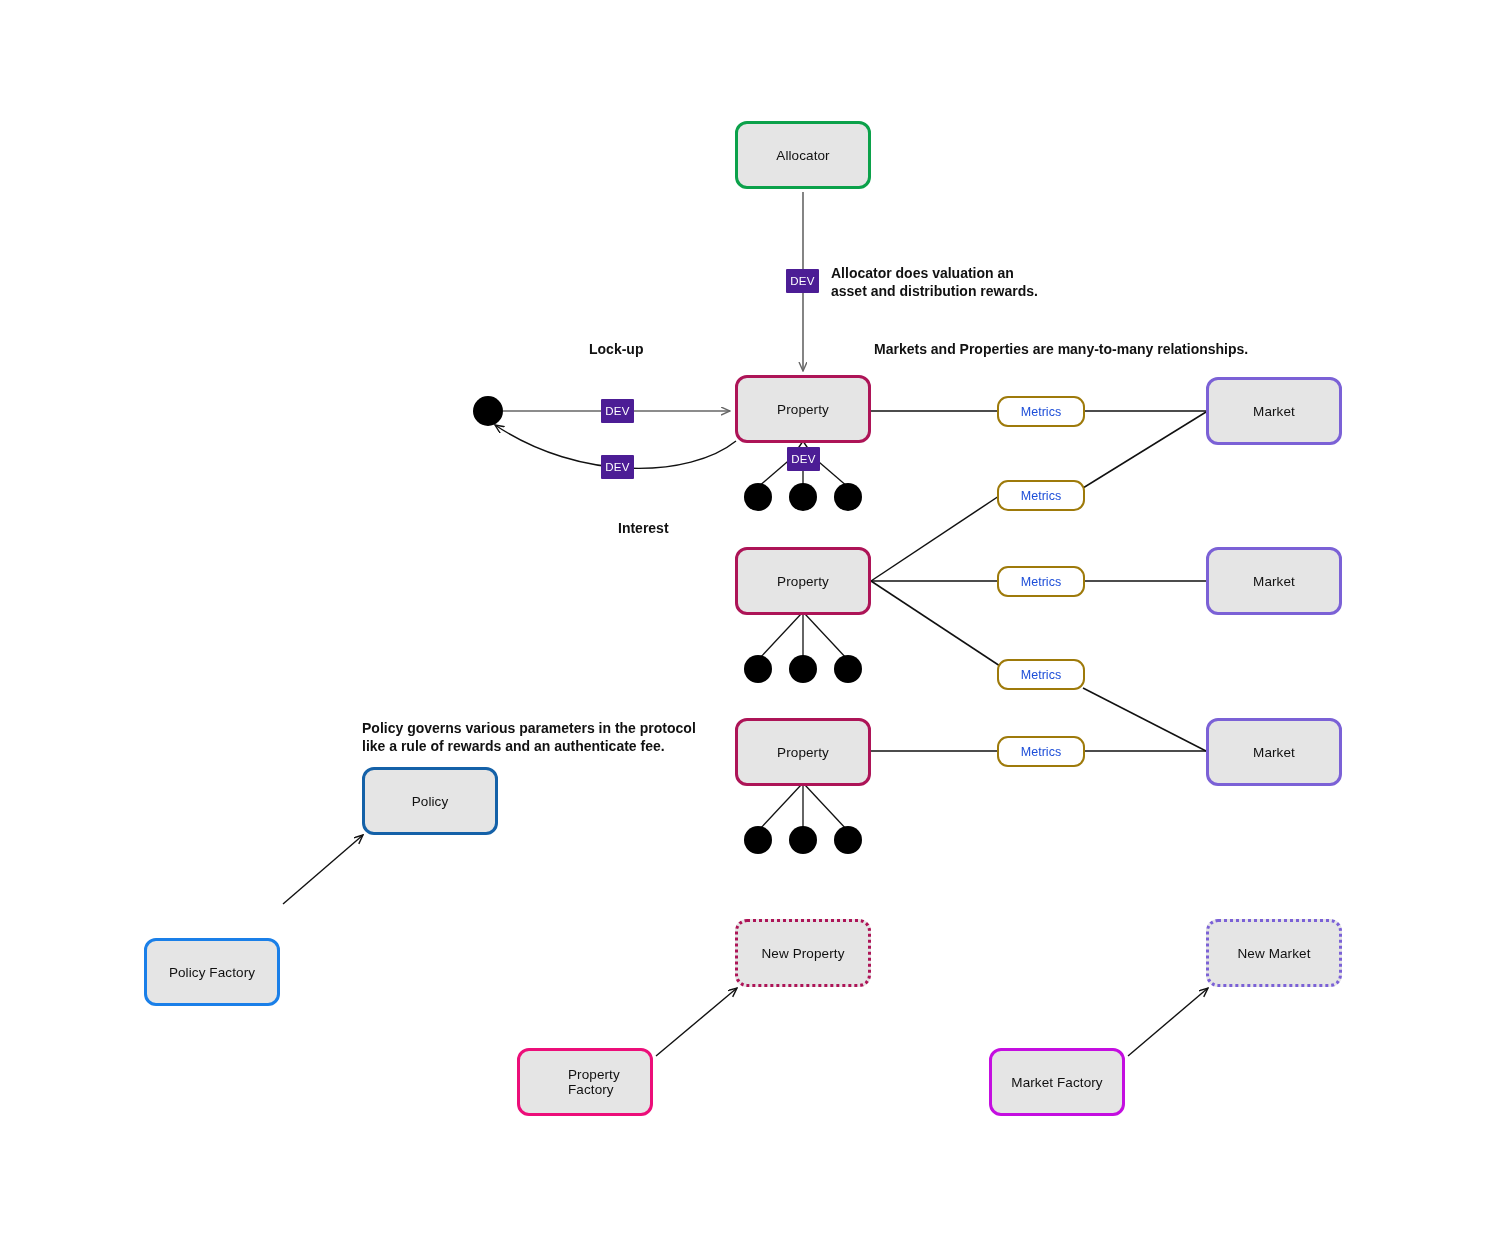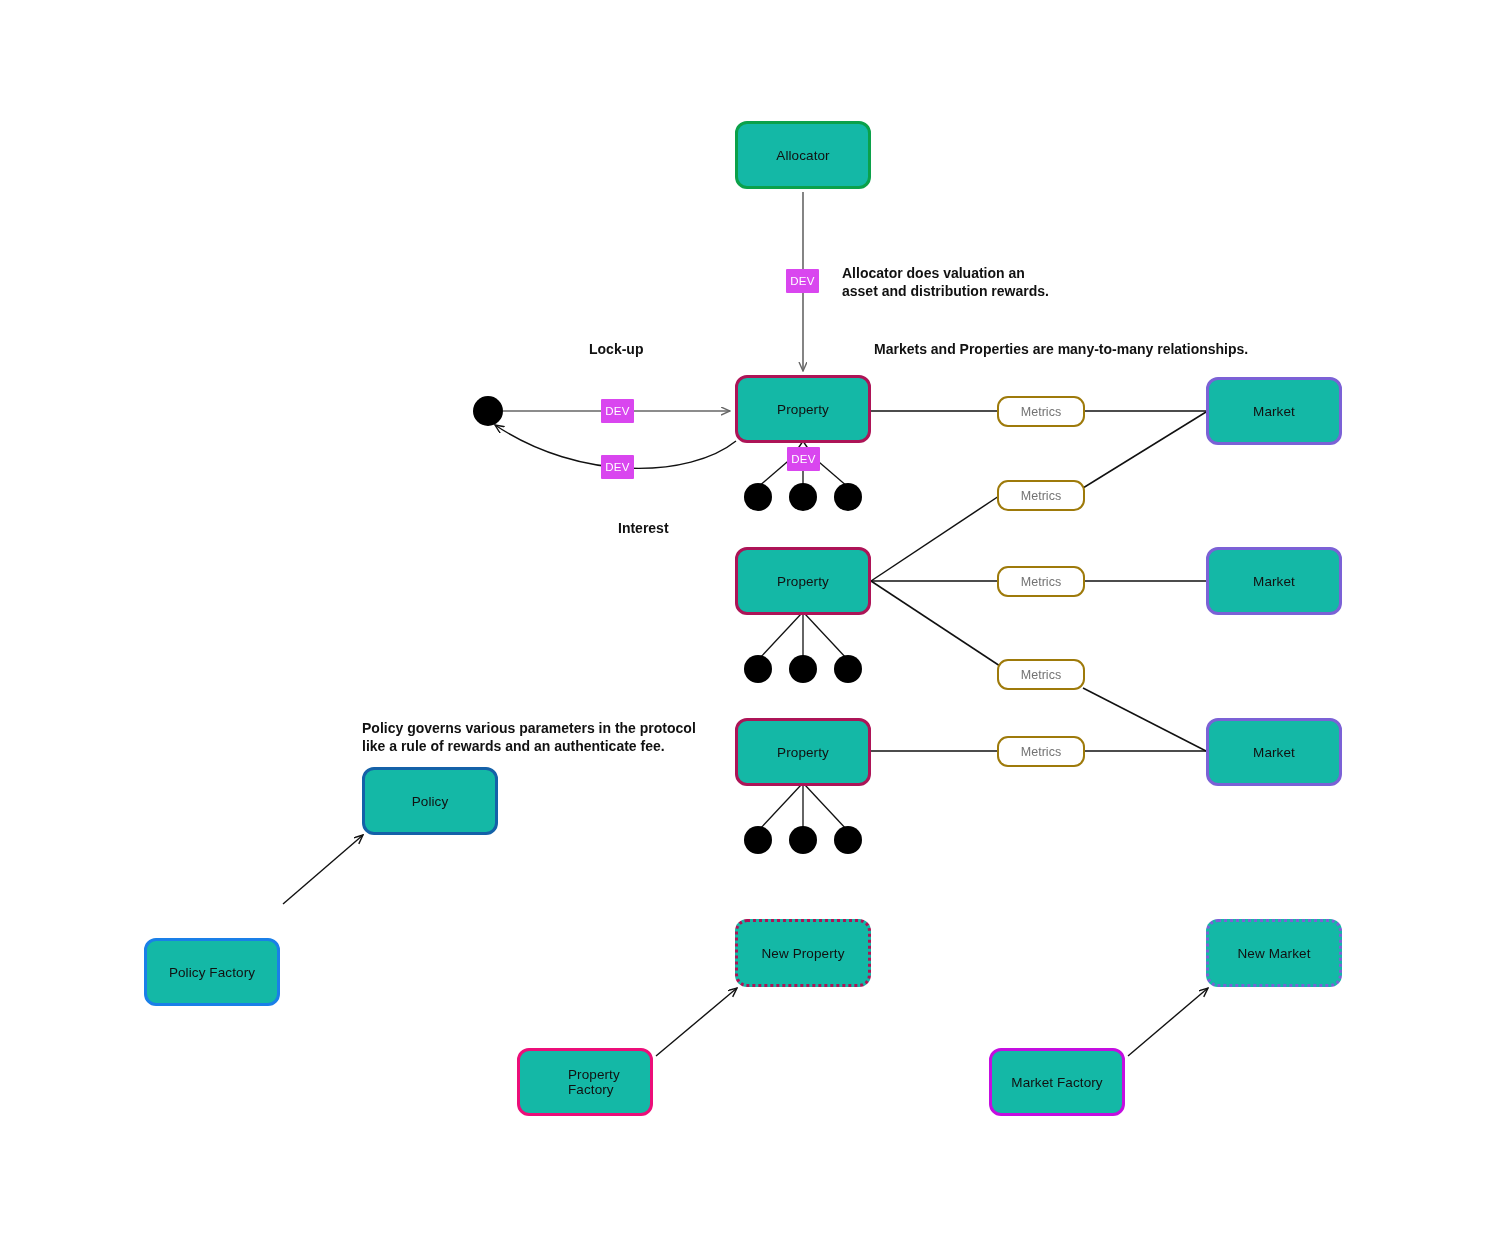--- a/index.html
+++ b/index.html
@@ -22,21 +22,21 @@
     position: absolute;
     left: 0;
     top: 0;
     width: 1487px;
     height: 1238px;
     pointer-events: none;
   }
   .node {
     position: absolute;
     box-sizing: border-box;
-    background: #14b8a6;
+    background: #e5e5e5;
     display: flex;
     align-items: center;
     justify-content: center;
     border-style: solid;
     color: #111111;
     letter-spacing: 0.1px;
   }
   .node-lg {
     border-width: 3px;
     border-radius: 12px;
@@ -53,26 +53,26 @@
     box-sizing: border-box;
     background: #ffffff;
     border: 2.5px solid #9e7a0a;
     border-radius: 11px;
     width: 88px;
     height: 31px;
     display: flex;
     align-items: center;
     justify-content: center;
     font-size: 12.5px;
-    color: #737373;
+    color: #1d4ed8;
   }
   .dev-badge {
     position: absolute;
     box-sizing: border-box;
-    background: #d946ef;
+    background: #4c1d95;
     color: #ffffff;
     font-size: 11.5px;
     width: 33px;
     height: 24px;
     display: flex;
     align-items: center;
     justify-content: center;
     border-radius: 1px;
     letter-spacing: 0.3px;
   }
@@ -250,19 +250,19 @@
   <div class="dot" style="left:789px; top:655px;"></div>
   <div class="dot" style="left:834px; top:655px;"></div>
 
   <div class="dot" style="left:744px; top:826px;"></div>
   <div class="dot" style="left:789px; top:826px;"></div>
   <div class="dot" style="left:834px; top:826px;"></div>
 
   <div class="label-bold" style="left:589px; top:341px;">Lock-up</div>
   <div class="label-bold" style="left:590px; top:520px;padding-left:28px;">Interest</div>
 
-  <div class="anno" style="left:831px; top:264px;margin-left:11px;">Allocator does valuation an
+  <div class="anno" style="left:831px; top:264px;">Allocator does valuation an
 asset and distribution rewards.</div>
   <div class="anno" style="left:862px; top:340px;padding-left:12px;">Markets and Properties are many-to-many relationships.</div>
   <div class="anno" style="left:362px; top:719px;">Policy governs various parameters in the protocol
 like a rule of rewards and an authenticate fee.</div>
 
 </div>
 
 </body></html>

